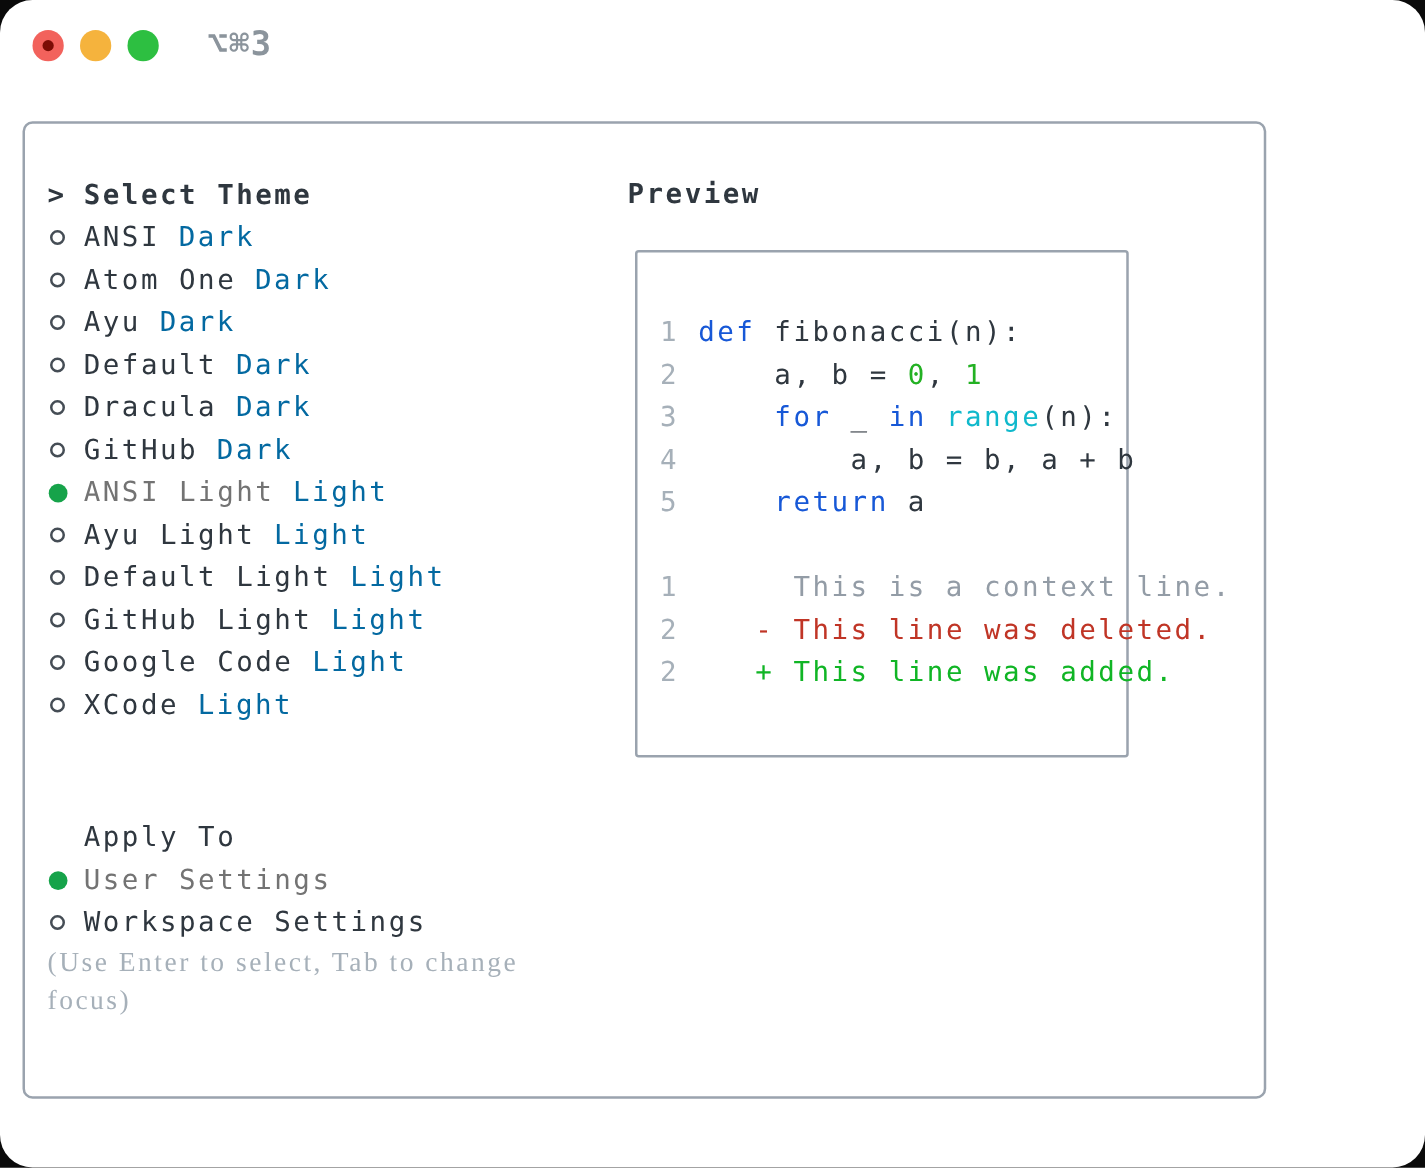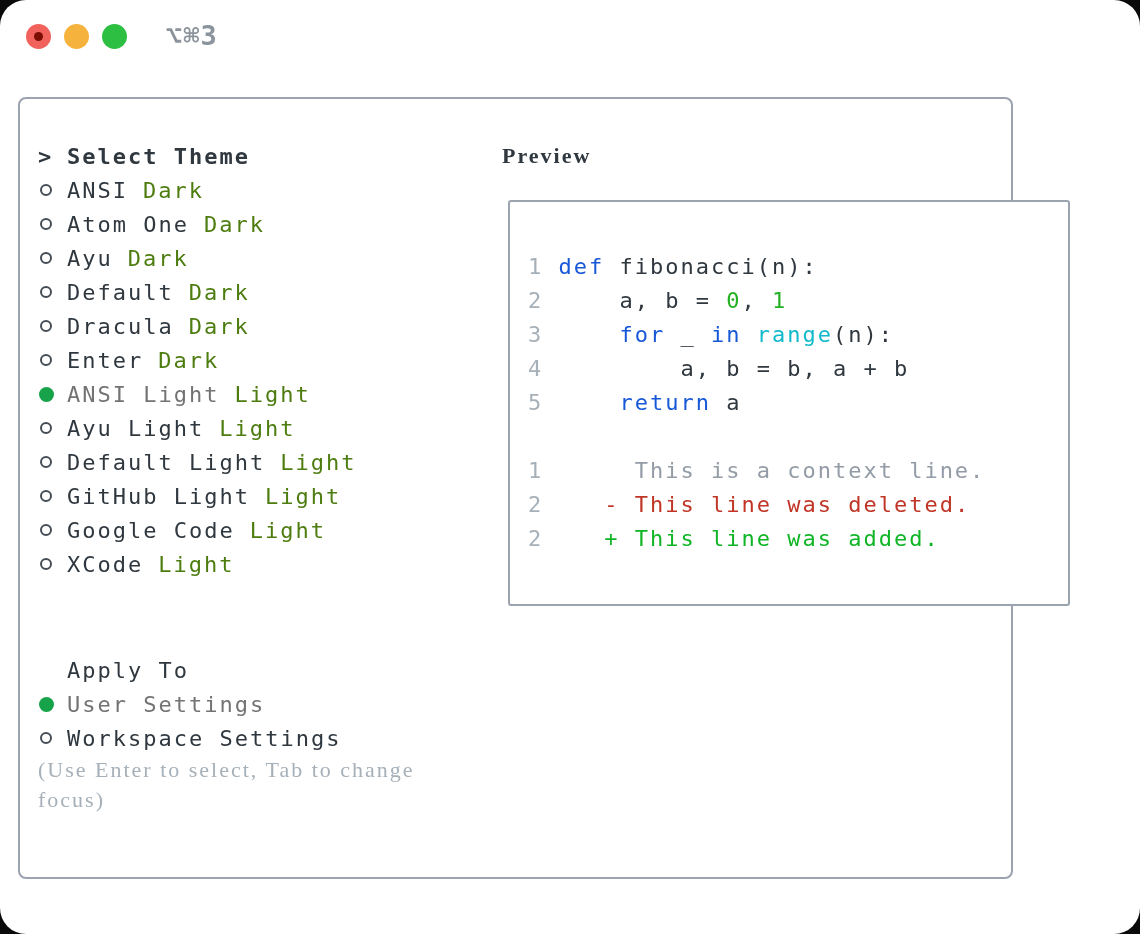--- a/index.html
+++ b/index.html
@@ -25,29 +25,29 @@
 
   .left-col { position:absolute; left:18px; top:40px; width:440px; }
   .row { display:flex; align-items:center; height:34px; white-space:nowrap; }
   .marker { width:29px; flex:0 0 29px; display:flex; align-items:center; }
   .cursor { font-weight:bold; color:#2f373f; }
   .radio { width:12px; height:12px; border:2px solid #454d55; border-radius:50%;
            margin-left:2px; }
   .radio.on { width:15px; height:15px; border:none; background:#16a34a; margin-left:1px; }
   .label.bold { font-weight:bold; }
   .row.selected .label { color:#737373; }
-  .tag { color:#4d7c0f; margin-left:15px; }
+  .tag { color:#0369a1; margin-left:15px; }
   .apply-section { margin-top:72px; }
   .help { width:445px; color:#a6b0b9; line-height:30px;
           white-space:normal;font-family:Liberation Serif, serif; }
 
   
   .preview-title { position:absolute; left:482px; top:40px; height:34px; line-height:34px;
-                   font-weight:bold;font-family:Liberation Serif, serif; }
-  .preview-box { position:absolute; left:488px; top:101px; width:562px; height:406px;
+                   font-weight:bold; }
+  .preview-box { position:absolute; left:488px; top:101px; width:395px; height:406px;
                  border:2px solid #9aa3ae; border-radius:3px; background:#ffffff; }
   .preview-box pre { margin:0; padding:48px 0 0 18px;
                      font-family:"DejaVu Sans Mono","Liberation Mono",monospace;
                      font-size:22px; line-height:34px; letter-spacing:2px; }
   .tok-lineno  { color:#a6b0b9; }
   .tok-plain   { color:#2f373f; }
   .tok-keyword { color:#1758d7; }
   .tok-number  { color:#23b123; }
   .tok-builtin { color:#10b9cc; }
   .tok-context { color:#939ca6; }
@@ -111,21 +111,21 @@
             <span class="marker">
               <span class="radio"></span>
             </span>
             <span class="label">Dracula</span>
             <span class="tag">Dark</span>
           </div>
           <div class="row">
             <span class="marker">
               <span class="radio"></span>
             </span>
-            <span class="label">Enter</span>
+            <span class="label">GitHub</span>
             <span class="tag">Dark</span>
           </div>
           <div class="row selected">
             <span class="marker">
               <span class="radio on"></span>
             </span>
             <span class="label">ANSI Light</span>
             <span class="tag">Light</span>
           </div>
           <div class="row">

